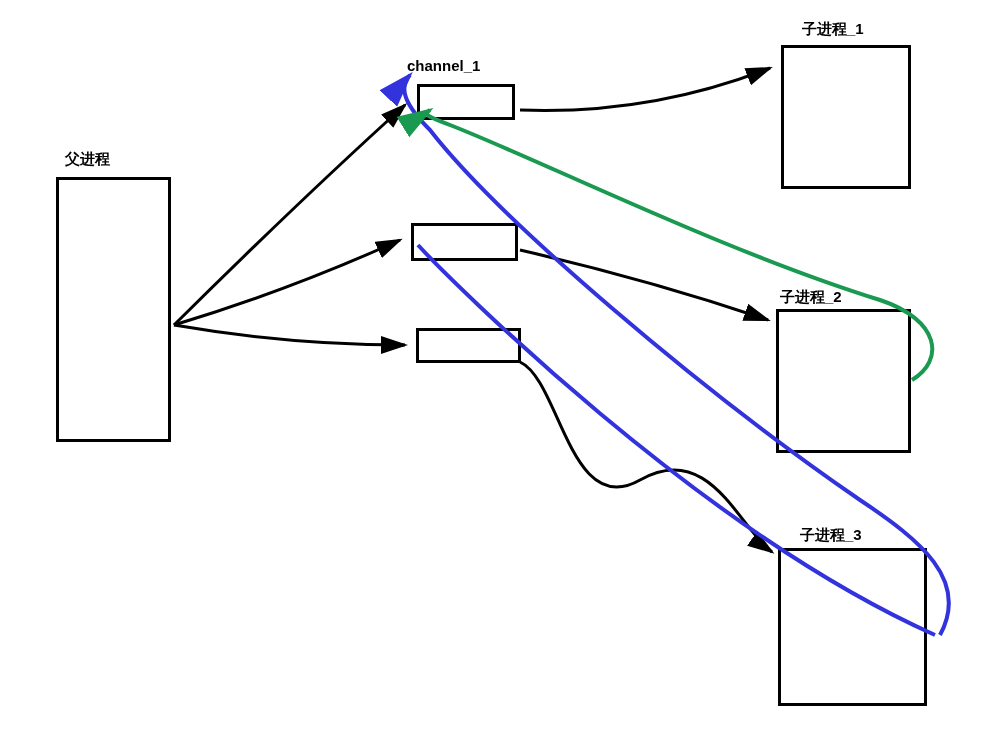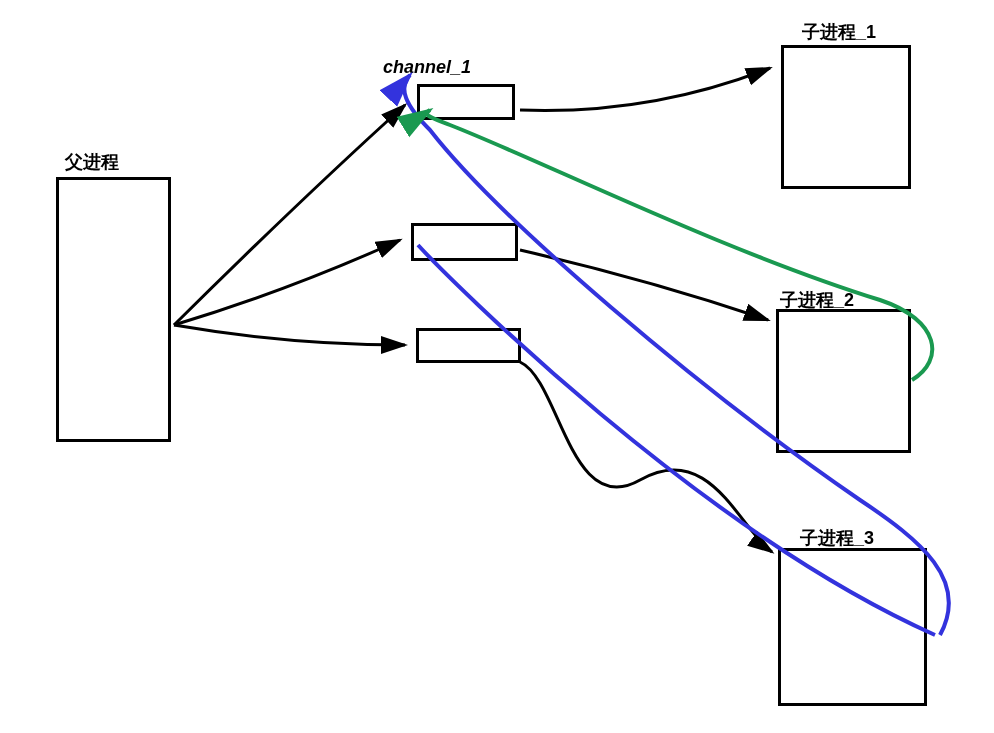--- a/index.html
+++ b/index.html
@@ -20,41 +20,41 @@
       background: transparent;
     }
     .small-box {
       position: absolute;
       border: 3px solid #000;
       background: transparent;
     }
     .label {
       position: absolute;
       font-weight: bold;
-      font-size: 18px;
+      font-size: 15px;
       color: #000;
       white-space: nowrap;
     }
     svg {
       position: absolute;
       top: 0;
       left: 0;
       width: 994px;
       height: 733px;
       pointer-events: none;
     }
   </style>
 </head>
 <body>
 
 <div class="box" style="left:56px; top:177px; width:115px; height:265px;"></div>
 <div class="label" style="left:65px; top:150px;">父进程</div>
 
 <div class="small-box" style="left:417px; top:84px; width:98px; height:36px;"></div>
-<div class="label" style="left:383px; top:57px;font-style:italic;">channel_1</div>
+<div class="label" style="left:407px; top:57px;">channel_1</div>
 
 <div class="small-box" style="left:411px; top:223px; width:107px; height:38px;"></div>
 
 <div class="small-box" style="left:416px; top:328px; width:105px; height:35px;"></div>
 
 <div class="box" style="left:781px; top:45px; width:130px; height:144px;"></div>
 <div class="label" style="left:802px; top:20px;">子进程_1</div>
 
 <div class="box" style="left:776px; top:309px; width:135px; height:144px;"></div>
 <div class="label" style="left:780px; top:288px;">子进程_2</div>

